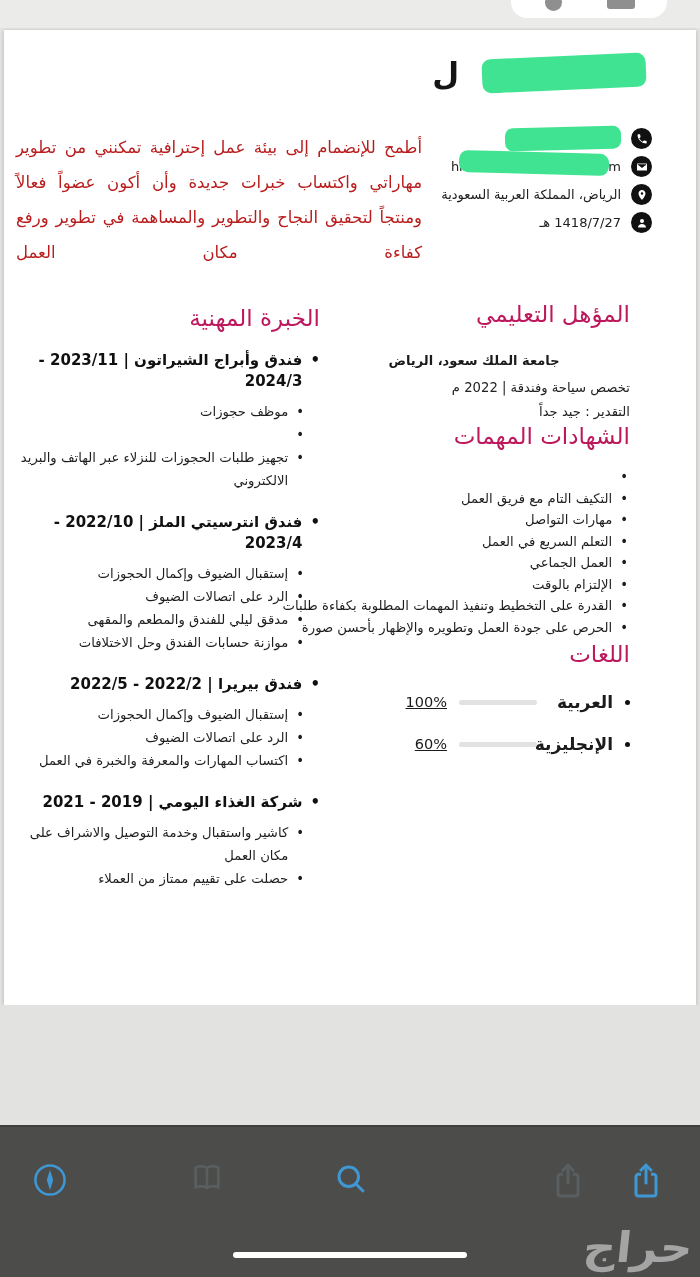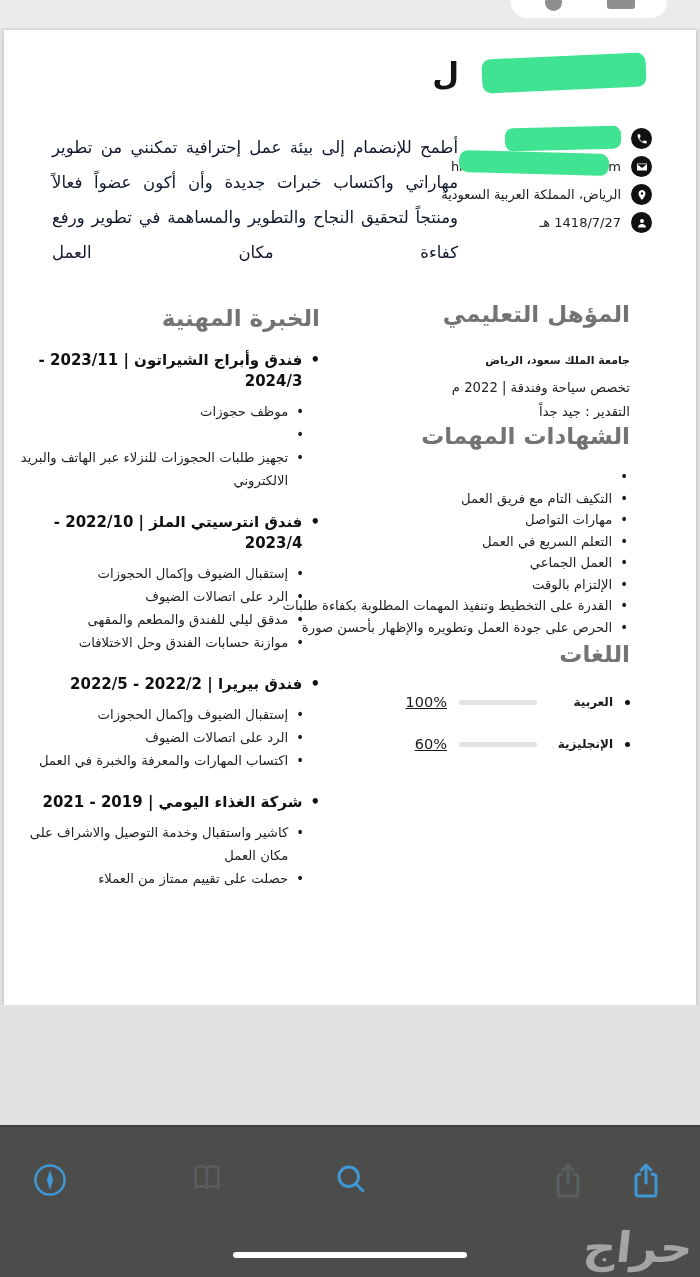--- a/index.html
+++ b/index.html
@@ -24,39 +24,39 @@
   .c-row{display:flex;align-items:center;gap:10px;margin-bottom:7px;height:21px;font-size:13px;color:#202020;}
   .c-icon{width:21px;height:21px;border-radius:50%;background:#111;flex:0 0 21px;display:flex;align-items:center;justify-content:center;}
   .c-icon svg{width:12px;height:12px;display:block;}
   .c-text{white-space:nowrap;position:relative;}
   .blob-phone{display:inline-block;width:116px;height:23px;border-radius:8px;transform:rotate(-1.5deg);vertical-align:middle;}
   .email-text{direction:ltr;unicode-bidi:isolate;display:inline-block;position:relative;}
   .email-fill{display:inline-block;width:52px;}
   .blob-email{position:absolute;left:8px;top:-7px;width:150px;height:22px;transform:rotate(1.6deg);}
   
   .objective{position:absolute;top:100px;left:12px;width:406px;direction:rtl;
-             text-align:justify;text-align-last:justify;font-size:16.5px;line-height:35px;color:#0f172a;margin-left:36px;}
+             text-align:justify;text-align-last:justify;font-size:16.5px;line-height:35px;color:#b91c1c;}
   
   .col-exp{position:absolute;top:272px;right:376px;width:306px;direction:rtl;}
   .col-side{position:absolute;top:268px;right:66px;width:312px;direction:rtl;}
-  h2.sec{margin:0;font-size:23px;line-height:32px;font-weight:700;color:#737373;}
-  
-  .edu-uni{margin-top:20px;font-size:11px;font-weight:700;line-height:22px;}
+  h2.sec{margin:0;font-size:23px;line-height:32px;font-weight:400;color:#be185d;}
+  
+  .edu-uni{margin-top:20px;font-size:13px;font-weight:700;line-height:22px;text-align:center;}
   .edu-line{margin-top:7px;font-size:13.2px;line-height:17px;color:#222;}
   
   ul.dotlist{list-style:none;margin:14px 0 0;padding:0 2px 0 0;}
   ul.dotlist li{display:flex;gap:8px;font-size:13.2px;line-height:21.5px;color:#1d1d1d;}
   ul.dotlist li .dot{flex:0 0 auto;}
   ul.certs li{white-space:nowrap;}
   .certs-title{margin-top:58px;}
   
   .langs-title{margin-top:46px;}
   .lang-row{display:flex;align-items:center;gap:12px;margin-top:22px;height:20px;}
   .lang-dot{width:5px;height:5px;border-radius:50%;background:#111;flex:0 0 5px;}
-  .lang-name{font-size:12px;font-weight:700;width:64px;}
+  .lang-name{font-size:17px;font-weight:700;width:64px;}
   .bar{width:78px;height:5px;background:#e2e2e2;border-radius:2px;overflow:hidden;direction:rtl;flex:0 0 78px;}
   .bar-fill{height:100%;background:#828282;}
   .lang-pct{direction:ltr;unicode-bidi:isolate;font-size:14.5px;color:#1b1b1b;text-decoration:underline;}
   
   .exp-jobs{margin-top:16px;}
   .job{margin-bottom:20px;}
   .job-title{display:flex;gap:8px;font-size:15px;font-weight:700;line-height:21px;color:#101010;}
   .job ul.dotlist{margin:8px 14px 0 0;}
   .job ul.dotlist li{line-height:23px;}
   

